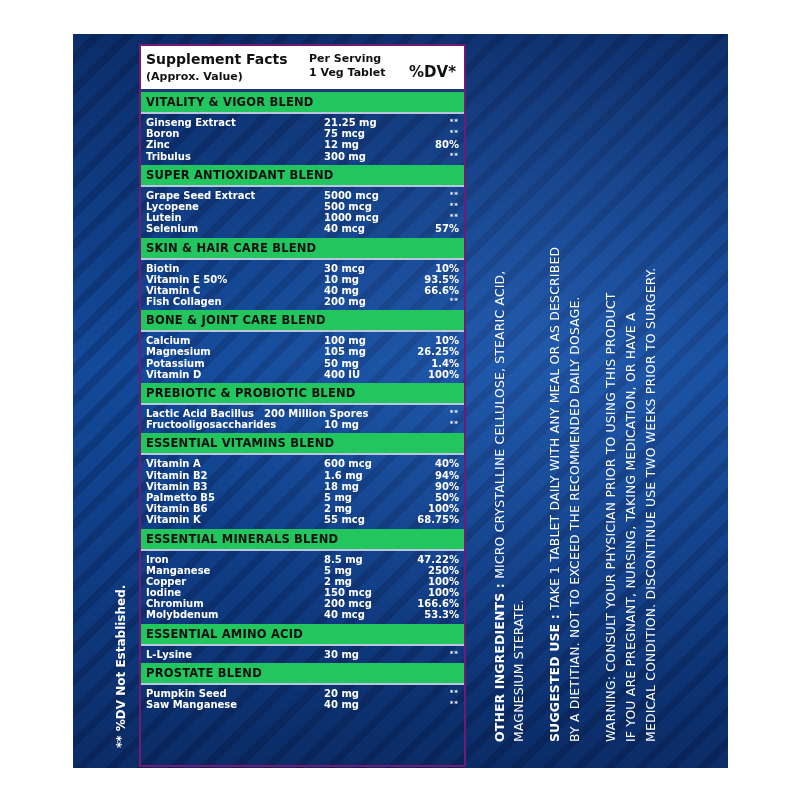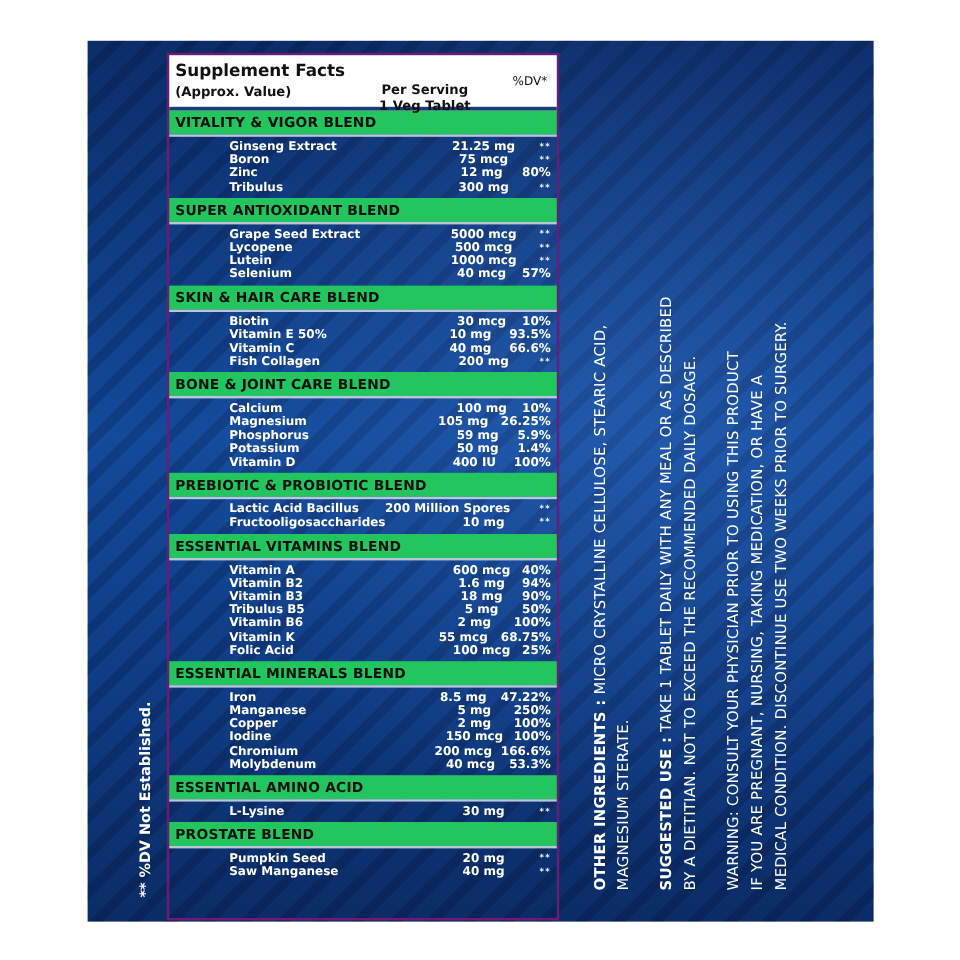--- a/index.html
+++ b/index.html
@@ -27,40 +27,40 @@
     background: #ffffff; height: 46px; position: relative;
     border-bottom: 3px solid #1c3c78;
   }
   .facts-title {
     position: absolute; left: 5px; top: 5px; font-size: 14px; font-weight: bold; color: #111;
   }
   .facts-sub {
     position: absolute; left: 5px; top: 24px; font-size: 11px; font-weight: bold; color: #111;
   }
   .facts-serving {
-    position: absolute; left: 168px; top: 6px; width: 90px; text-align: center;
-    font-size: 11px; font-weight: bold; color: #111; line-height: 14px; margin-top: 16px;
+    position: absolute; left: 168px; top: 6px; width: 90px; text-align: left;
+    font-size: 11px; font-weight: bold; color: #111; line-height: 14px;
   }
   .facts-dv {
-    position: absolute; right: 8px; top: 17px; font-size: 10px; font-weight: normal; color: #111; margin-left: 40px;
+    position: absolute; right: 8px; top: 17px; font-size: 15px; font-weight: bold; color: #111; margin-left: 40px;
   }
 
   .section-title {
     background: #22c55e; color: #111; font-weight: bold; font-size: 11.5px;
     height: 20px; line-height: 20px; padding-left: 5px; letter-spacing: 0.2px;
   }
   .section-body {
     padding: 3px 5px 3px 5px;
     border-top: 2px solid #b9c6de;
   }
   .row {
-    display: flex; height: 11.2px; line-height: 11.2px; font-size: 10px; font-weight: bold; color: #ffffff; margin-left: 45px;
+    display: flex; height: 11.2px; line-height: 11.2px; font-size: 10px; font-weight: bold; color: #ffffff;
   }
   .row .name { width: 178px; white-space: nowrap; }
-  .row .amt { width: 68px; text-align: center; white-space: nowrap; }
+  .row .amt { width: 68px; text-align: left; white-space: nowrap; }
   .row .dv { flex: 1; text-align: right; white-space: nowrap; }
   .row .dv.stars { font-size: 7px; letter-spacing: 1px; }
 
   .side-note {
     position: absolute; left: 114px; top: 748px; transform-origin: 0 0; transform: rotate(-90deg);
     color: #ffffff; font-size: 12px; font-weight: bold; white-space: nowrap;
   }
 
   .vline {
     position: absolute; transform-origin: 0 0; transform: rotate(-90deg);
@@ -164,25 +164,20 @@
           <span class="name">Calcium</span>
           <span class="amt">100 mg</span>
           <span class="dv">10%</span>
         </div>
         <div class="row">
           <span class="name">Magnesium</span>
           <span class="amt">105 mg</span>
           <span class="dv">26.25%</span>
         </div>
         <div class="row">
-          <span class="name">Phosphorus</span>
-          <span class="amt">59 mg</span>
-          <span class="dv">5.9%</span>
-        </div>
-        <div class="row">
           <span class="name">Potassium</span>
           <span class="amt">50 mg</span>
           <span class="dv">1.4%</span>
         </div>
         <div class="row">
           <span class="name">Vitamin D</span>
           <span class="amt">400 IU</span>
           <span class="dv">100%</span>
         </div>
       </div>
@@ -210,39 +205,34 @@
           <span class="name">Vitamin B2</span>
           <span class="amt">1.6 mg</span>
           <span class="dv">94%</span>
         </div>
         <div class="row">
           <span class="name">Vitamin B3</span>
           <span class="amt">18 mg</span>
           <span class="dv">90%</span>
         </div>
         <div class="row">
-          <span class="name">Tribulus B5</span>
+          <span class="name">Palmetto B5</span>
           <span class="amt">5 mg</span>
           <span class="dv">50%</span>
         </div>
         <div class="row">
           <span class="name">Vitamin B6</span>
           <span class="amt">2 mg</span>
           <span class="dv">100%</span>
         </div>
         <div class="row">
           <span class="name">Vitamin K</span>
           <span class="amt">55 mcg</span>
           <span class="dv">68.75%</span>
         </div>
-        <div class="row">
-          <span class="name">Folic Acid</span>
-          <span class="amt">100 mcg</span>
-          <span class="dv">25%</span>
-        </div>
       </div>
       <div class="section-title">ESSENTIAL MINERALS BLEND</div>
       <div class="section-body">
         <div class="row">
           <span class="name">Iron</span>
           <span class="amt">8.5 mg</span>
           <span class="dv">47.22%</span>
         </div>
         <div class="row">
           <span class="name">Manganese</span>

